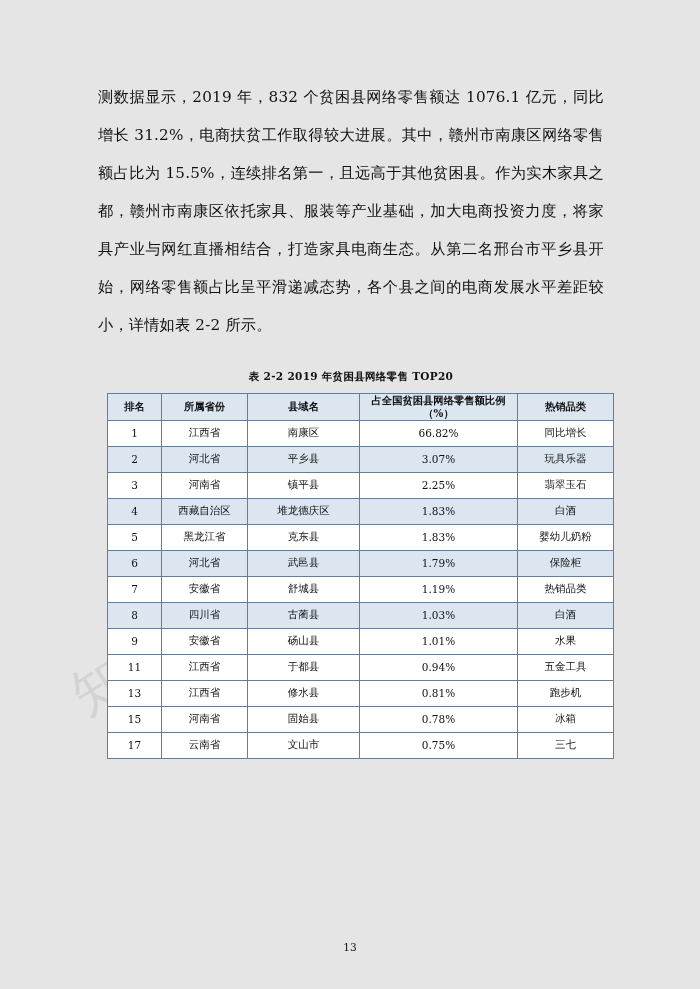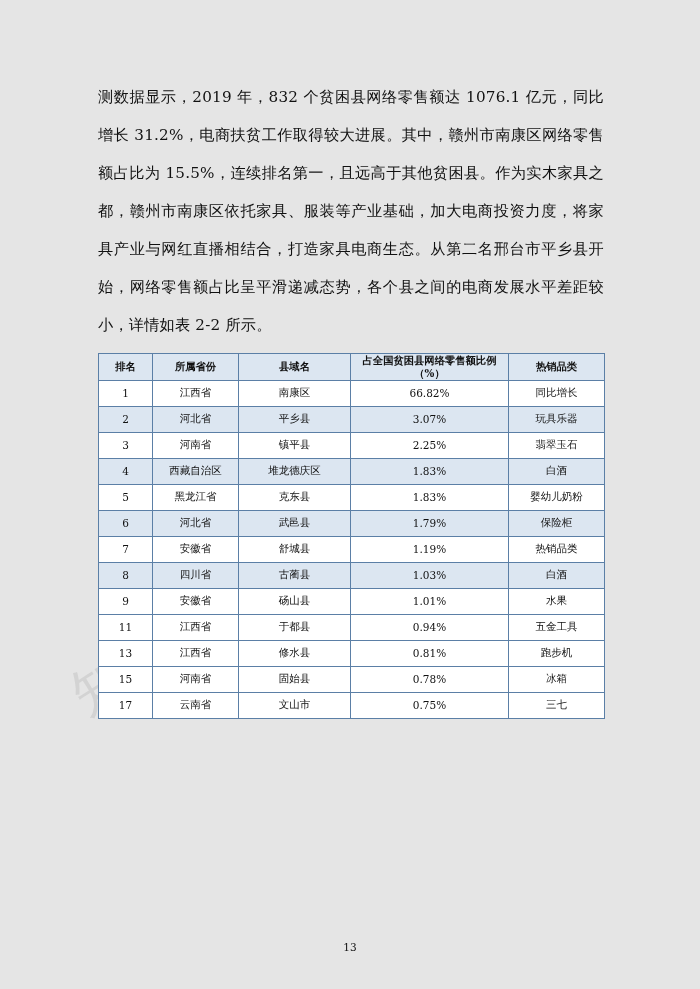--- a/index.html
+++ b/index.html
@@ -44,20 +44,21 @@
     font-weight: bold;
     letter-spacing: 0.3px;
     color: #111;
   }
   table.data-table {
     margin-top: 9px;
     border-collapse: collapse;
     width: 506px;
     table-layout: fixed;
     font-size: 10.5px;
+    margin-left: 9px;
   }
   table.data-table th,
   table.data-table td {
     border: 1px solid #5b7fa6;
     text-align: center;
     vertical-align: middle;
     padding: 0;
     height: 25px;
     color: #111;
   }
@@ -119,20 +120,21 @@
 
   <div class="watermark">
     <span class="wm1">知识产权部</span>
     <span class="wm2">心有灵犀</span>
   </div>
 
   <div class="content">
 
     <p class="body-text">测数据显示，2019 年，832 个贫困县网络零售额达 1076.1 亿元，同比增长 31.2%，电商扶贫工作取得较大进展。其中，赣州市南康区网络零售额占比为 15.5%，连续排名第一，且远高于其他贫困县。作为实木家具之都，赣州市南康区依托家具、服装等产业基础，加大电商投资力度，将家具产业与网红直播相结合，打造家具电商生态。从第二名邢台市平乡县开始，网络零售额占比呈平滑递减态势，各个县之间的电商发展水平差距较小，详情如表 2-2 所示。</p>
 
+    <div class="table-caption">表 2-2 2019 年贫困县网络零售 TOP20</div>
 
     <table class="data-table">
       <colgroup>
         <col class="c-rank">
           <col class="c-prov">
           <col class="c-county">
           <col class="c-ratio">
           <col class="c-cat">
       </colgroup>
       <thead>

